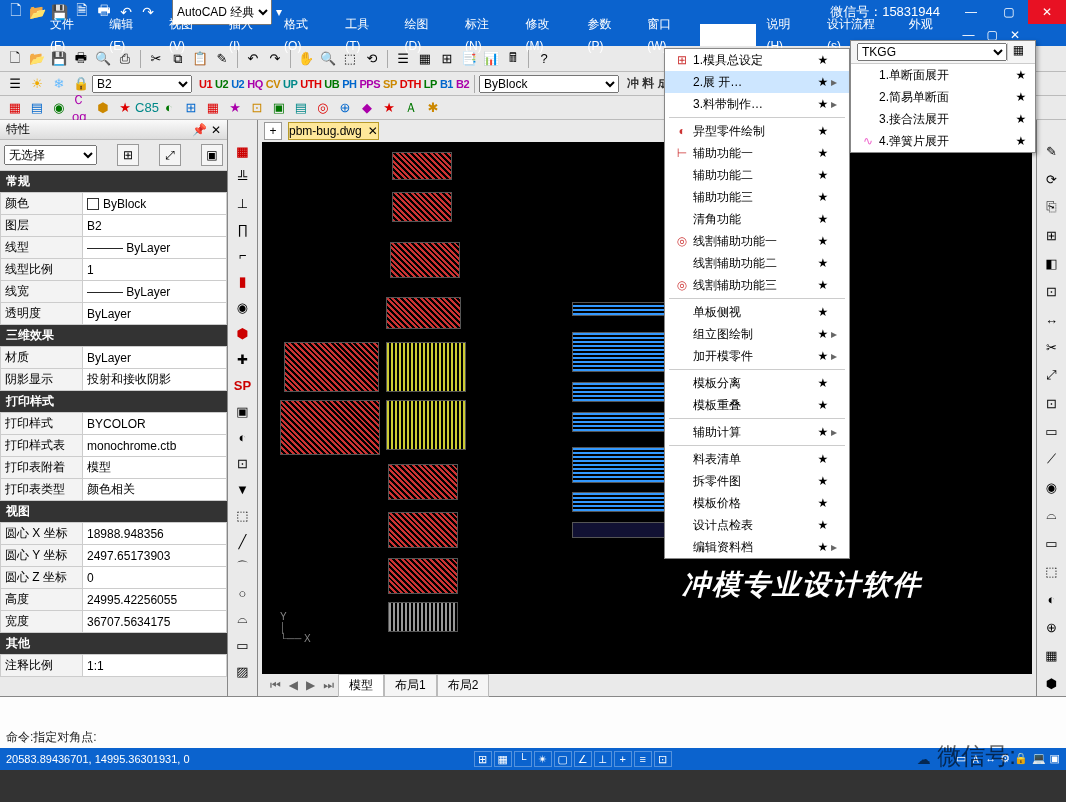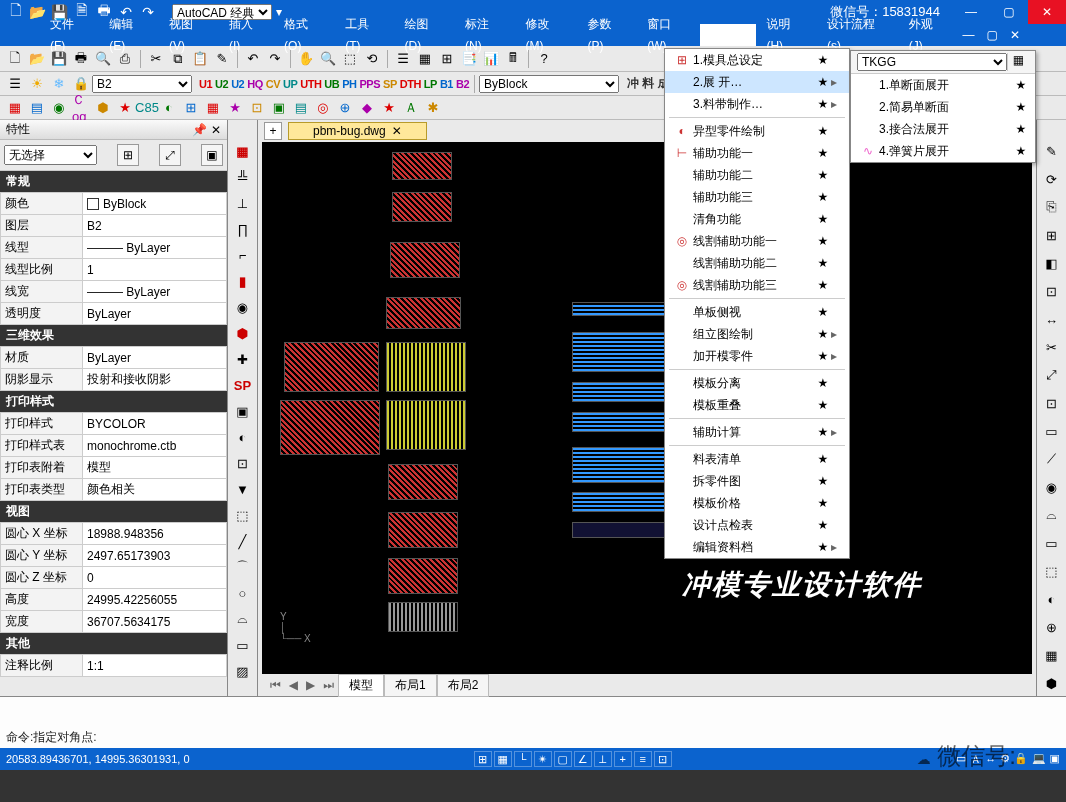--- a/index.html
+++ b/index.html
@@ -3,21 +3,21 @@
 <meta charset="utf-8">
 <style>
 * { margin: 0; padding: 0; box-sizing: border-box; font-family: "Microsoft YaHei", Arial, sans-serif; }
 body { width: 1066px; height: 802px; background: #333; font-size: 12px; overflow: hidden; position: relative; }
 
 
 .title-bar { height: 24px; background: #0b63ce; display: flex; align-items: center; color: #fff; }
 .title-icons { display: flex; gap: 6px; padding: 0 8px; }
 .title-icons span { width: 16px; height: 16px; display: inline-flex; align-items: center; justify-content: center; color: #fff; font-size: 14px; }
 .ws-sel { margin-left: 8px; }
-.ws-sel select { font-size: 12px; height: 16px; }
+.ws-sel select { font-size: 12px; height: 26px; }
 .title-right { margin-left: auto; display: flex; align-items: center; }
 .wechat { padding: 0 12px; font-size: 13px; }
 .win-btns { display: flex; }
 .win-btns div { width: 38px; height: 24px; display: flex; align-items: center; justify-content: center; color: #fff; }
 .win-btns .close { background: #e81123; }
 
 
 .menu-bar { height: 22px; background: #0b63ce; display: flex; align-items: center; color: #fff; padding: 0 40px; }
 .menu-bar .mi { padding: 0 10px; line-height: 22px; }
 .menu-bar .spacer { flex: 1; }
@@ -50,21 +50,21 @@
 .prop-table td.k { width: 82px; background: #f3f3f3; }
 .bb-sw { display: inline-block; width: 12px; height: 12px; border: 1px solid #333; background: #fff; vertical-align: middle; margin-right: 4px; }
 
 .mid-tools { width: 30px; background: #eaeaea; border-right: 1px solid #888; display: flex; flex-direction: column; align-items: center; padding-top: 20px; gap: 4px; }
 .mid-tools .vb { width: 22px; height: 22px; border: 1px solid transparent; display: flex; align-items: center; justify-content: center; font-size: 13px; }
 .mid-tools .vb.red { color: #c00; font-weight: bold; }
 
 .canvas-wrap { flex: 1; position: relative; background: #eaeaea; display: flex; flex-direction: column; }
 .doc-tab { height: 22px; background: #eaeaea; display: flex; align-items: center; padding-left: 6px; gap: 6px; }
 .doc-tab .home { width: 18px; height: 18px; background: #fff; border: 1px solid #999; display: flex; align-items: center; justify-content: center; }
-.doc-tab .tab { background: #ffe89a; border: 1px solid #b89b2b; padding: 1px 24px; font-size: 12px; display: flex; align-items: center; gap: 6px; }
+.doc-tab .tab { background: #ffe89a; border: 1px solid #b89b2b; padding: 1px 0; font-size: 12px; display: flex; align-items: center; gap: 6px; }
 .canvas { flex: 1; background: #000; position: relative; overflow: hidden; margin: 0 4px; }
 .canvas .thumb { position: absolute; border: 1px solid #555; }
 .water { position: absolute; color: #fff; font-size: 28px; font-style: italic; right: 110px; bottom: 70px; font-weight: bold; letter-spacing: 2px; }
 .ucs { position: absolute; left: 18px; bottom: 30px; color: #888; font-size: 10px; }
 
 .layout-tabs { height: 22px; background: #eaeaea; display: flex; align-items: center; padding-left: 8px; gap: 0; }
 .layout-tabs .nav { padding: 0 4px; color: #666; }
 .layout-tabs .lt { padding: 2px 10px; border: 1px solid #bbb; background: #f5f5f5; font-size: 12px; }
 .layout-tabs .lt.active { background: #fff; }
 
@@ -85,21 +85,21 @@
 
 .ctx, .sub1, .sub2 { position: absolute; background: #fff; border: 1px solid #888; box-shadow: 2px 2px 4px rgba(0,0,0,0.3); font-size: 12px; z-index: 100; }
 .ctx { left: 664px; top: 48px; width: 186px; }
 .ctx .row, .sub1 .row { display: flex; align-items: center; height: 22px; padding: 0 6px; }
 .ctx .row .ic { width: 22px; display: flex; justify-content: center; color: #c33; }
 .ctx .row .lbl { flex: 1; }
 .ctx .row .star { width: 16px; text-align: center; }
 .ctx .row .arr { width: 12px; color: #666; }
 .ctx .row.hover { background: #cde6ff; }
 .ctx .hr { height: 1px; background: #ccc; margin: 2px 4px; }
-.sub1 { left: 850px; top: 50px; width: 186px; }
+.sub1 { left: 850px; top: 40px; width: 186px; }
 .sub1 .tkgg { background: #f5f5f5; border-bottom: 1px solid #ccc; padding: 2px 6px; display: flex; }
 .sub1 .tkgg select { flex: 1; font-size: 12px; height: 18px; }
 .sub1 .row .ic { width: 22px; display: flex; justify-content: center; color: #e6c; }
 .sub1 .row .lbl { flex: 1; }
 .sub1 .row .star { width: 16px; text-align: center; }
 
 
 .th { background: repeating-linear-gradient(45deg,#c33,#c33 2px,#000 2px,#000 4px); }
 .th2 { background: repeating-linear-gradient(0deg,#39f,#39f 2px,#000 2px,#000 4px); }
 .th3 { background: repeating-linear-gradient(90deg,#cc3,#cc3 2px,#000 2px,#000 4px); }

